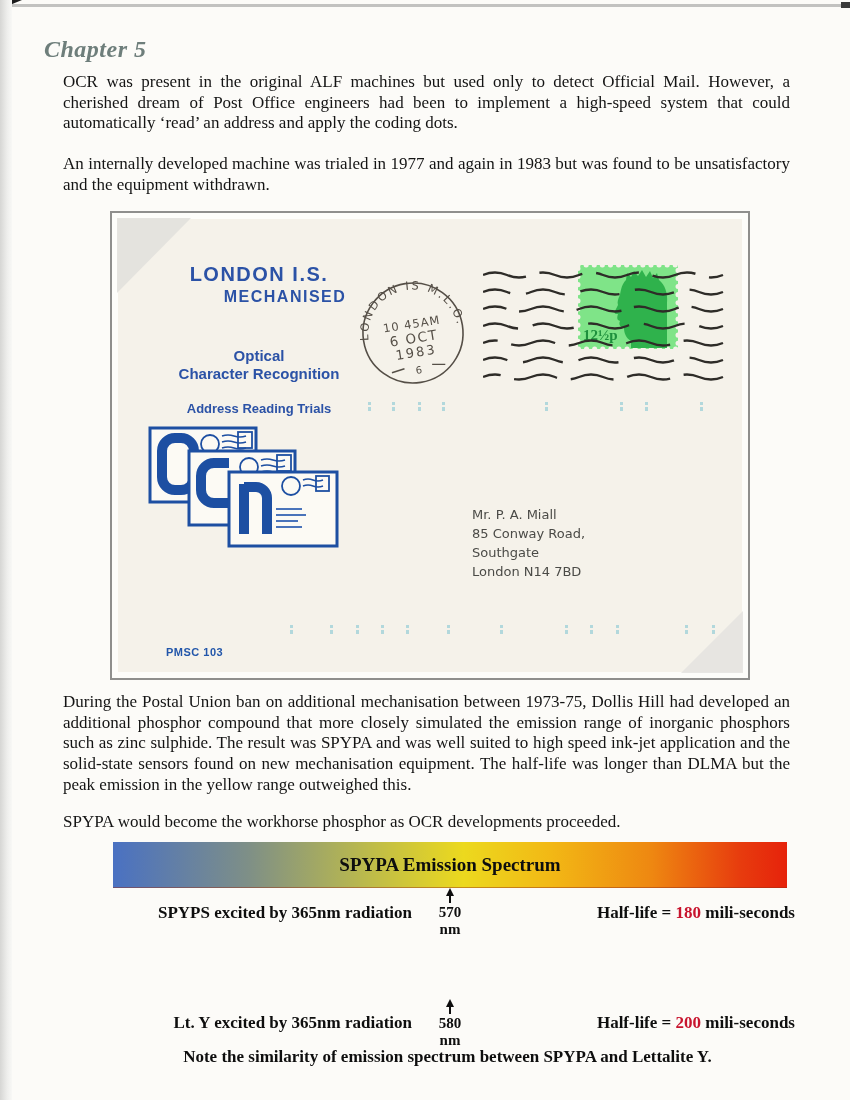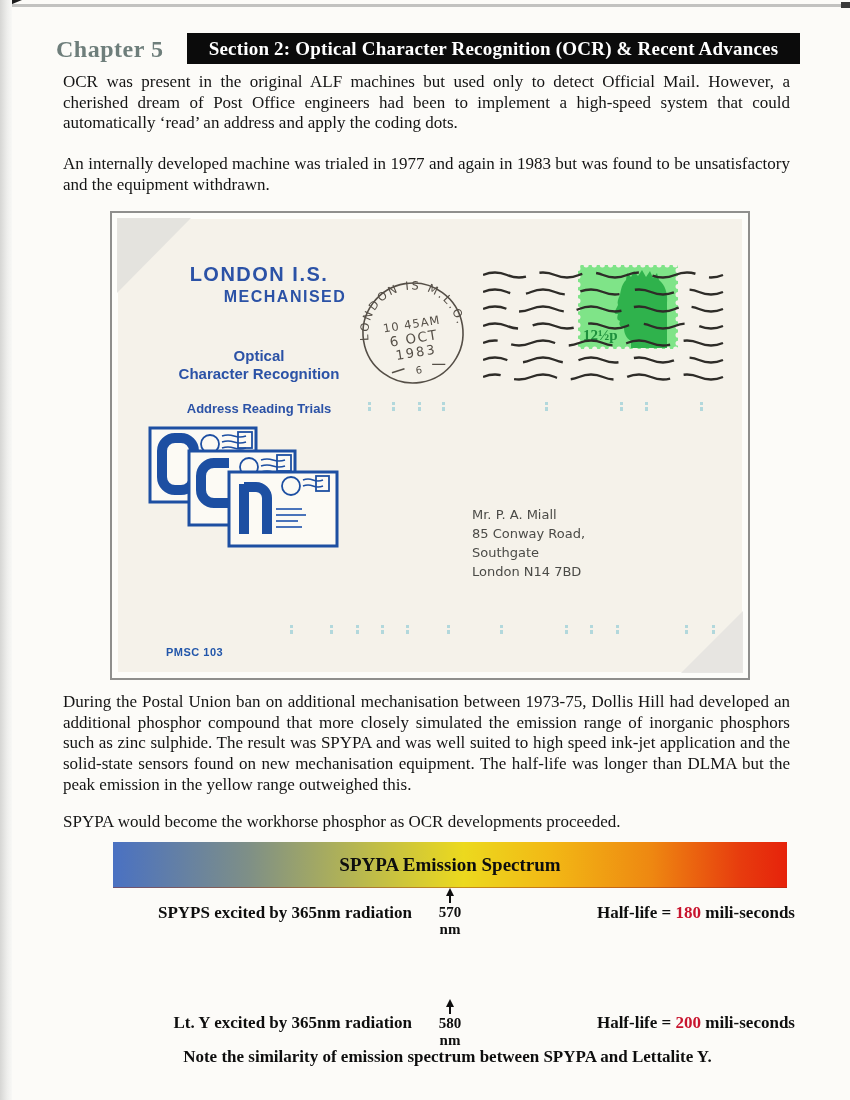--- a/index.html
+++ b/index.html
@@ -7,21 +7,21 @@
         font-family:"Liberation Serif",serif;color:#161616;}
   .abs{position:absolute;}
 
   
   .top-line{left:0;top:4px;width:100%;height:3px;background:#c2c2c0;}
   .top-right-notch{right:0;top:2px;width:9px;height:6px;background:#3a3a3a;}
   .tl-notch{left:0;top:0;width:22px;height:9px;background:#1b1b1b;clip-path:polygon(0 0,100% 0,0 100%);}
   .left-strip{left:0;top:0;width:12px;height:100%;background:linear-gradient(to right,#d6d6d4,#eeeeec 60%,#f8f8f6);}
 
   
-  .chapter{left:56px;top:36px;font-size:24px;font-weight:bold;color:#6e7e7b;letter-spacing:.5px;}
+  .chapter{left:44px;top:36px;font-size:24px;font-weight:bold;color:#6e7e7b;letter-spacing:.5px;font-style:italic;}
   .section-bar{left:187px;top:33px;width:613px;height:31px;background:#0b0b0b;color:#fff;
                display:flex;align-items:center;justify-content:center;font-weight:bold;font-size:19px;letter-spacing:.2px;}
 
   
   .para{left:63px;width:727px;font-size:17px;line-height:1.22;text-align:justify;color:#141414;}
   .para.single{text-align:left;}
 
   
   .figure{left:110px;top:211px;width:640px;height:469px;border:2px solid #8f8f8d;background:#fdfdfa;
           padding:6px;box-sizing:border-box;}
@@ -72,23 +72,20 @@
 <body>
 
 <div id="page">
 
   <div class="abs top-line"></div>
   <div class="abs tl-notch"></div>
   <div class="abs top-right-notch"></div>
   <div class="abs left-strip"></div>
 
   <div class="abs chapter">Chapter 5</div>
-  <div class="abs section-bar">
-    <span>Section 2: Optical Character Recognition (OCR) &amp; Recent Advances</span>
-  </div>
 
   <div class="abs para" style="top:72px">OCR was present in the original ALF machines but used only to detect Official Mail. However, a cherished dream of Post Office engineers had been to implement a high-speed system that could automatically ‘read’ an address and apply the coding dots.</div>
   <div class="abs para" style="top:154px">An internally developed machine was trialed in 1977 and again in 1983 but was found to be unsatisfactory and the equipment withdrawn.</div>
 
   <div class="abs figure">
     <div class="envelope">
 
       <div class="abs env-head eh1">LONDON I.S.</div>
       <div class="abs env-head eh2">MECHANISED</div>
       <div class="abs env-head eh4">Optical</div>

